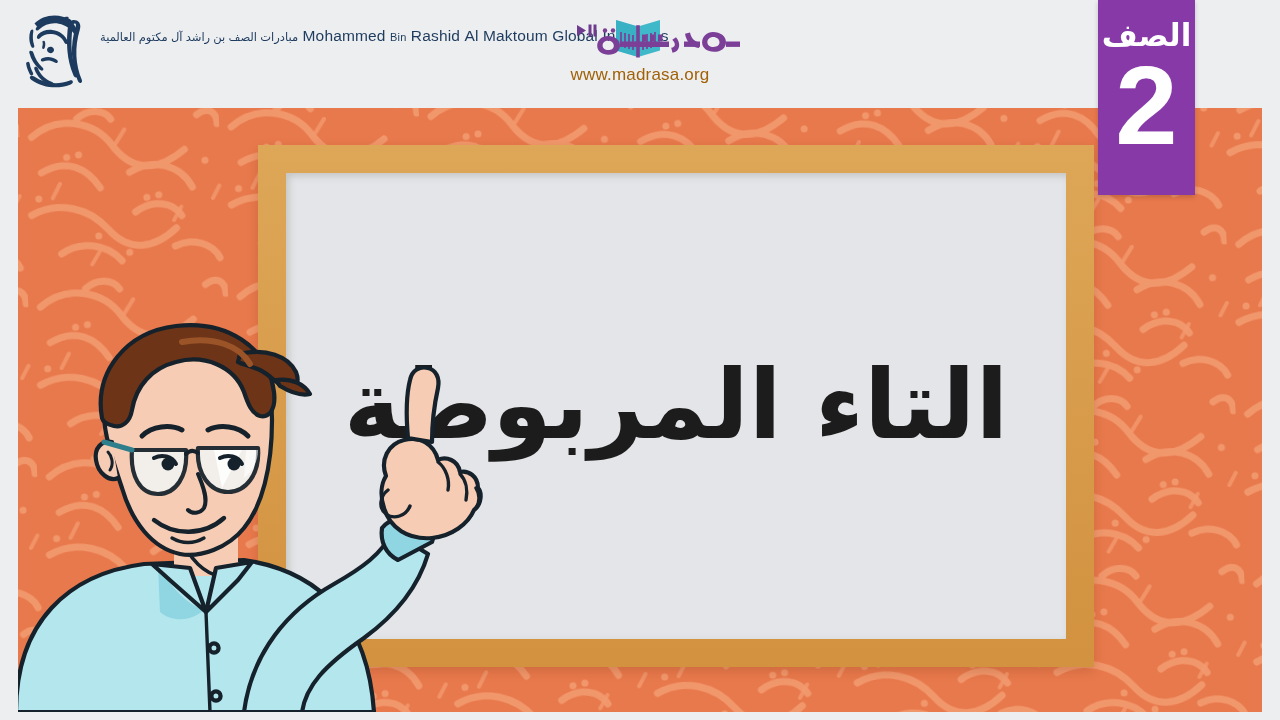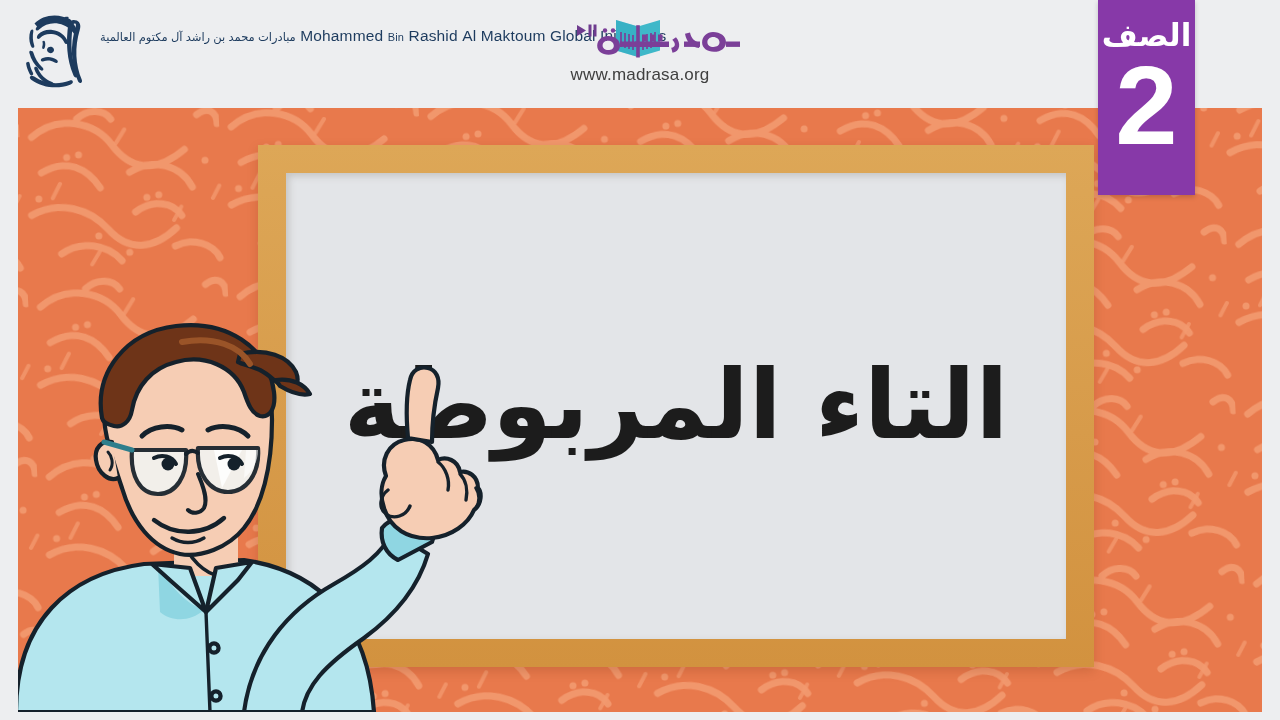--- a/index.html
+++ b/index.html
@@ -50,21 +50,21 @@
   }
 
   
   .madrasa-logo{
     position:absolute; left:50%; top:12px; transform:translateX(-50%);
     width:220px; text-align:center;
   }
   .madrasa-mark{ position:relative; width:220px; height:52px; }
   .madrasa-mark svg{ position:absolute; left:0; top:0; }
   .madrasa-url{
-    font-size:17px; color:#404040; letter-spacing:.2px;
+    font-size:17px; color:#a16207; letter-spacing:.2px;
     font-weight:400; margin-top:1px;
   }
 
   
   .grade-badge{
     position:absolute; right:85px; top:0;
     width:97px; height:195px;
     background:#8739A8;
     display:flex; flex-direction:column;
     align-items:center; justify-content:flex-start;
@@ -150,21 +150,21 @@
             <path d="M17.5 56.8c1-.4 1.9.3 2.5 1.8 2.4 6.1 7.2 10.9 13.5 13.2 1.7.6 2.3 1.5 1.8 2.5-.5 1-1.7 1.2-3.4.6-7.3-2.7-12.9-8.4-15.5-15.6-.4-1.3-.1-2.2.8-2.5z"></path>
             <path d="M50.5 8.4c3.5 1.3 5 4.2 4.3 8.3-1.4 8.4-1.7 17-.9 25.5.7 7.6 2.5 15 5.4 22 .7 1.7.3 2.9-1 3.2-1.3.3-2.3-.6-3.1-2.6-3.2-7.6-5.1-15.8-5.8-24.1-.8-9.2-.4-18.4 1.1-27.5.2-1.3.1-2.2-.4-2.6-.5-.4-1.3-.3-2.4.3-1.4.7-2.4.5-2.8-.7-.4-1.2.3-2.3 2-3.1 1.2-.5 2.3-.6 3.6-.2z"></path>
             <path d="M58.8 10.6c3.3 1.8 4.3 5 3 9.2-2.6 8.5-3.8 17.3-3.4 26.1.4 8.2 2.2 16.2 5.3 23.7.7 1.8.3 3-1 3.3-1.3.3-2.3-.6-3.1-2.6-3.4-8.2-5.2-17-5.6-25.9-.4-9.5.9-18.9 3.7-28 .4-1.3.3-2.2-.2-2.6-.6-.5-1.4-.3-2.5.4-1.3.8-2.3.6-2.8-.5-.5-1.2.1-2.3 1.7-3.2 1.4-.7 2.7-.6 4.9.1z"></path>
             <path d="M16.2 66.4c10.3 7.1 23.4 8.7 35.1 4.3 2-.7 3.2-.4 3.5.9.3 1.3-.6 2.3-2.7 3.1-12.9 4.8-27.3 3-38.6-4.8-1.7-1.2-2.1-2.3-1.3-3.3.8-1 2-.9 4 -.2z"></path>
             <path d="M9.8 51.9c.9-.3 1.7.5 2 2.1.5 2.9 1.5 5.7 2.9 8.3.8 1.5.6 2.6-.4 3-1 .4-2-.2-2.9-1.9-1.6-3-2.7-6.2-3.2-9.4-.2-1.3.3-2 1.6-2.1z"></path>
             <path d="M25.4 30.9c.7-.4 1.3 0 1.6 1.1.5 1.9.4 3.9-.3 5.7-.4 1.1-1.1 1.5-1.8 1.2-.7-.3-.9-1.1-.6-2.3.5-1.5.6-3.1.2-4.5-.2-.9 0-1 .9-1.2z"></path>
           </g>
         </svg>
       </span>
       <span class="mbr-text">
-        <span class="mbr-ar">مبادرات محمد بن راشد آل مكتوم العالمية</span>
+        <span class="mbr-ar">مبادرات الصف بن راشد آل مكتوم العالمية</span>
         <span class="mbr-en1"><span>Mohammed </span><span class="bin">Bin</span><span> Rashid</span></span>
         <span class="mbr-en2">Al Maktoum Global Initiatives</span>
         <span class="mbr-rule"></span>
       </span>
     </div>
 
     <div class="madrasa-logo">
       <div class="madrasa-mark">
         <svg viewBox="0 0 220 52" width="220" height="52" aria-hidden="true">
 

